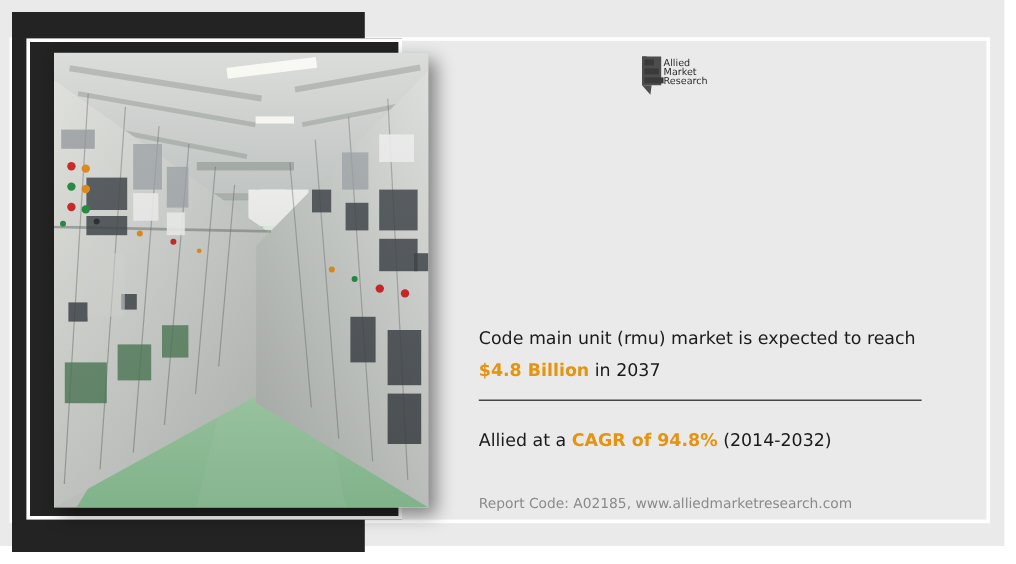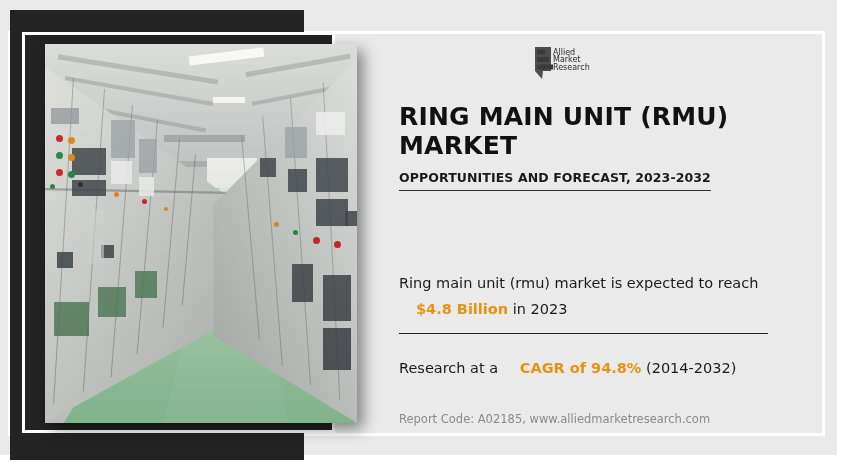--- a/index.html
+++ b/index.html
@@ -170,21 +170,21 @@
     white-space: nowrap;
   }
 
   .stat-block {
     position: absolute; left: 0; top: 230px; width: 370px;
   }
   .stat-line {
     font-size: 14.5px; line-height: 26px; color: #1b1b1b;
     font-weight: 400;
   }
-  .hl { color: #e6930f; font-weight: 700; margin-left: 17px; }
+  .hl { color: #e6930f; font-weight: 700; }
 
   .divider {
     position: absolute; left: 0; top: 293px;
     width: 369px; height: 0;
     border-top: 1.6px solid #1f1f1f;
   }
 
   .stat-block2 {
     position: absolute; left: 0; top: 315px; width: 380px;
   }
@@ -301,29 +301,27 @@
         <rect x="6" y="4.5" width="8" height="5" fill="#3a3a3a"></rect>
         <rect x="6" y="12" width="12" height="5" fill="#3a3a3a"></rect>
         <rect x="6" y="19.5" width="16" height="5" fill="#3a3a3a"></rect>
 
         <text x="22" y="9.6" font-family="DejaVu Sans, Liberation Sans, sans-serif" font-size="8" fill="#2b2b2b">Allied</text>
         <text x="22" y="17.2" font-family="DejaVu Sans, Liberation Sans, sans-serif" font-size="8" fill="#2b2b2b">Market</text>
         <text x="22" y="24.8" font-family="DejaVu Sans, Liberation Sans, sans-serif" font-size="8" fill="#2b2b2b">Research</text>
       </svg>
     </div>
 
-    <div class="title">RING MAIN UNIT (RMU) MARKET</div>
-
-    <div class="subtitle">OPPORTUNITIES AND FORECAST, 2023-2032</div>
+
 
     <div class="stat-block">
-      <div class="stat-line"><span>Ring main unit (rmu) market is expected to reach </span><span class="hl">$4.8 Billion</span><span> in 2023</span></div>
+      <div class="stat-line"><span>Code main unit (rmu) market is expected to reach </span><span class="hl">$4.8 Billion</span><span> in 2037</span></div>
     </div>
 
     <div class="divider"></div>
 
     <div class="stat-block2">
-      <div class="stat-line"><span>Research at a </span><span class="hl">CAGR of 94.8%</span><span> (2014-2032)</span></div>
+      <div class="stat-line"><span>Allied at a </span><span class="hl">CAGR of 94.8%</span><span> (2014-2032)</span></div>
     </div>
 
     <div class="footer-note">Report Code: A02185, www.alliedmarketresearch.com</div>
   </div>
 </div>
 
 </body></html>

